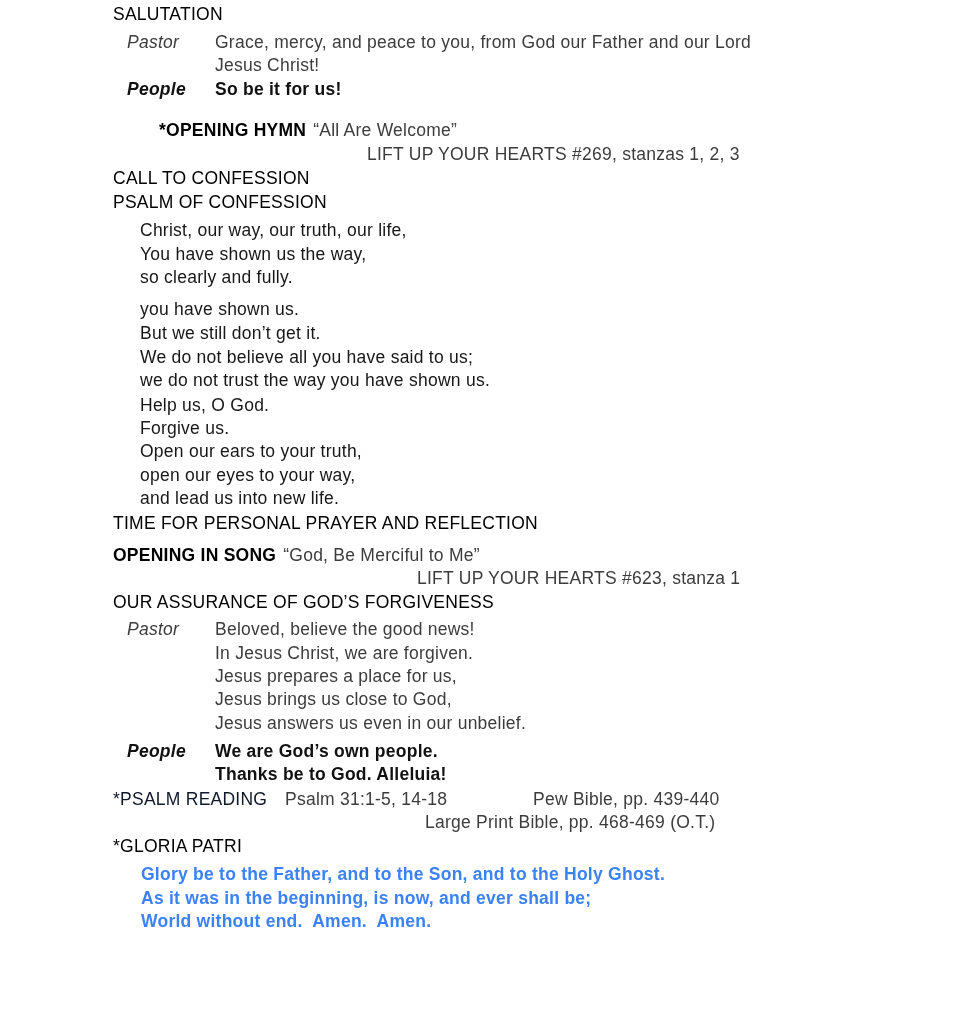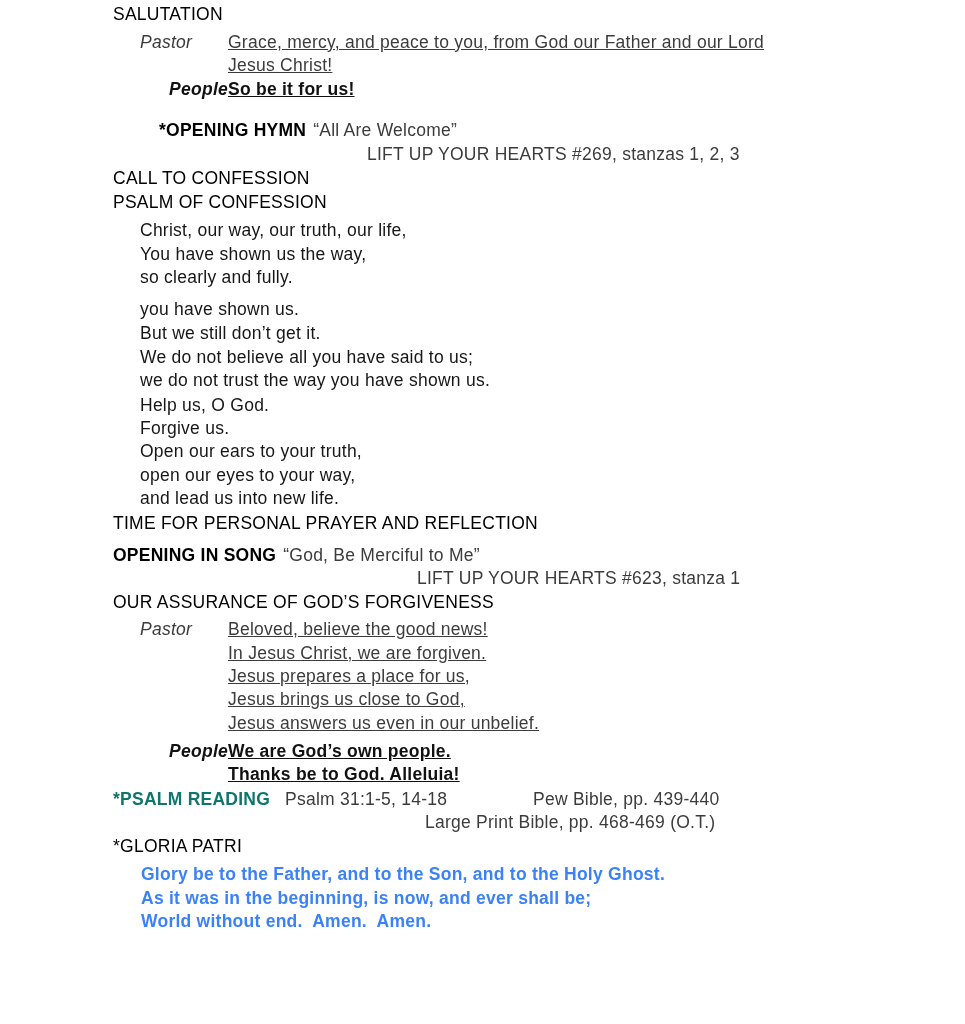--- a/index.html
+++ b/index.html
@@ -33,42 +33,42 @@
   .sec    { margin-top: 1px; }
   .sec-sm { margin-top: 8.5px; }
   .sub    { margin-top: 4.5px; }
   .sub-sm { margin-top: 3.5px; }
   .sec-lg { margin-top: 18px; margin-left: 46px; }
 
   
   .dialogue { display: flex; }
   .speaker {
     width: 88px;
-    margin-left: 27px;
+    margin-left: 14px;
     flex: 0 0 auto;
     font-style: italic;
   }
-  .speaker.bold-label { font-weight: bold; color: #111111; text-align: right; }
-  .speech { flex: 1 1 auto; text-decoration: underline; }
+  .speaker.bold-label { font-weight: bold; color: #111111; }
+  .speech { flex: 1 1 auto; }
   .speech.bold { font-weight: bold; color: #111111; }
 
   
   .stanza {
     margin-left: 27px;
     font-weight: normal;
     color: #171717;
   }
 
   
   .ref-269 { margin-left: 254px; }
   .ref-623 { margin-left: 304px; }
 
   
   .psalm-row { display: flex; }
-  .psalm-title { width: 172px; flex: 0 0 auto; font-weight: bold; color: #0f766e; }
+  .psalm-title { width: 172px; flex: 0 0 auto; font-weight: normal; color: #0f172a; }
   .psalm-ref { width: 248px; flex: 0 0 auto; }
   .psalm-large { margin-left: 312px; }
 
   
   .gloria-lines {
     margin-left: 28px;
     font-weight: bold;
     color: #3b82f6;
   }
 </style>

